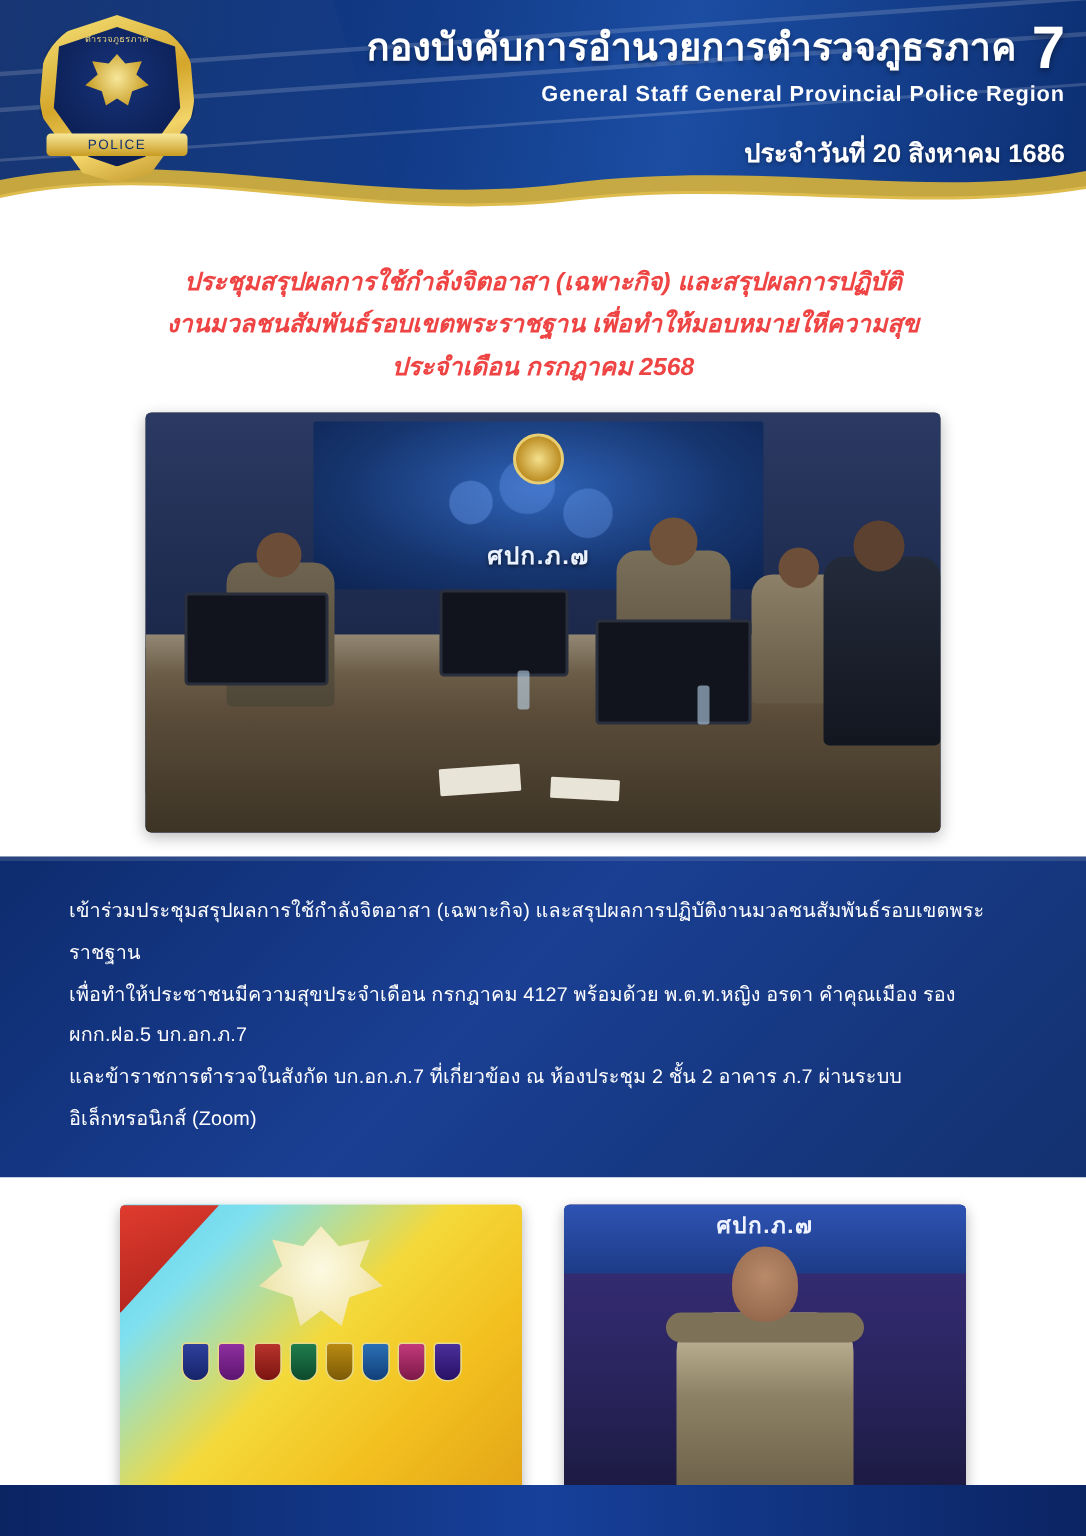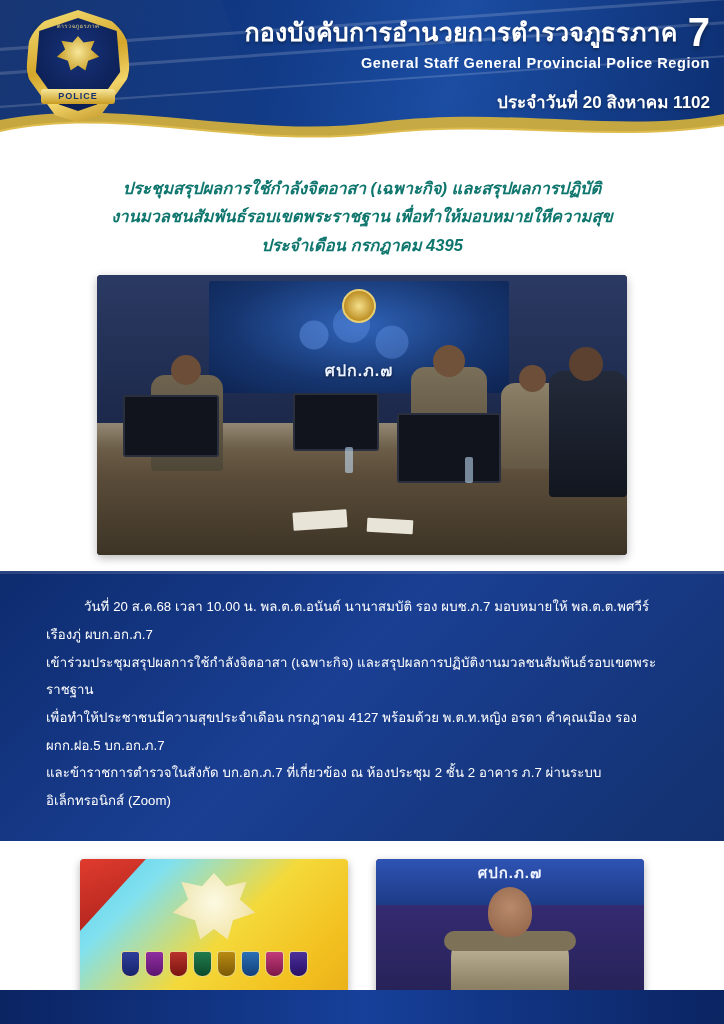--- a/index.html
+++ b/index.html
@@ -66,24 +66,24 @@
     text-align: center; color: #f0d97f; font-size: 6px; letter-spacing: .3px;
   }
   .emblem-crest {
     position: absolute; top: 26px; left: 50%; transform: translateX(-50%);
     width: 46px; height: 40px;
     background: radial-gradient(ellipse at 50% 40%, #f7e79a 0%, #caa12c 60%, #8e6a12 100%);
     clip-path: polygon(50% 0%, 62% 16%, 86% 12%, 78% 34%, 96% 52%, 72% 62%, 66% 86%, 50% 74%, 34% 86%, 28% 62%, 4% 52%, 22% 34%, 14% 12%, 38% 16%);
   }
   .emblem-banner {
     position: absolute; bottom: 18px; left: 50%; transform: translateX(-50%);
-    width: 74px; height: 15px;
+    width: 94px; height: 15px;
     background: linear-gradient(180deg, #f7e79a, #c99c22);
     border-radius: 3px;
-    color: #13306f; font-size: 9px; font-weight: bold;
+    color: #13306f; font-size: 9px; font-weight: normal;
     text-align: center; line-height: 15px; letter-spacing: 1px;
   }
 
   .hdr-text {
     position: absolute; top: 14px; left: 140px; right: 14px;
     text-align: right; color: #ffffff; z-index: 4;
   }
   .hdr-title-th {
     font-size: 25px; font-weight: bold; letter-spacing: .2px;
     line-height: 1.2; text-shadow: 0 2px 3px rgba(0,0,0,.35);
@@ -106,21 +106,21 @@
 
   
   .title-block {
     margin-top: 24px;
     text-align: center;
     color: #1a3fa0;
     padding: 0 48px;
   }
   .title-line {
     font-size: 16.5px; font-weight: bold; font-style: italic;
-    line-height: 1.72; color: #0f766e;
+    line-height: 1.72; color: #ef4444;
   }
 
   
   .photo-main {
     position: relative;
     margin: 16px auto 0;
     width: 530px; height: 280px;
     border-radius: 4px;
     overflow: hidden;
     background: #20283c;
@@ -307,33 +307,33 @@
       <div class="emblem-top-text">ตำรวจภูธรภาค</div>
       <div class="emblem-crest"></div>
       <div class="emblem-banner">POLICE</div>
     </div>
 
     <div class="hdr-text">
       <div>
         <span class="hdr-title-th">กองบังคับการอำนวยการตำรวจภูธรภาค</span><span class="hdr-bignum">7</span>
       </div>
       <div class="hdr-title-en">General Staff General Provincial Police  Region</div>
-      <div class="hdr-date">ประจำวันที่ 20 สิงหาคม 1102</div>
+      <div class="hdr-date">ประจำวันที่ 20 สิงหาคม 1686</div>
     </div>
 
     <svg class="hdr-wave" viewBox="0 0 724 56" preserveAspectRatio="none">
       <path d="M0,34 C120,8 240,52 380,36 C500,22 610,46 724,28 L724,56 L0,56 Z" fill="#ffffff"></path>
       <path d="M0,24 C120,0 250,44 380,26 C510,10 620,38 724,18 L724,30 C610,48 500,24 380,38 C240,54 120,10 0,36 Z" fill="#d9b43a" opacity="0.9"></path>
     </svg>
   </div>
 
   <div class="title-block">
     <div class="title-line">ประชุมสรุปผลการใช้กำลังจิตอาสา (เฉพาะกิจ) และสรุปผลการปฏิบัติ</div>
     <div class="title-line">งานมวลชนสัมพันธ์รอบเขตพระราชฐาน เพื่อทำให้มอบหมายใหีความสุข</div>
-    <div class="title-line">ประจำเดือน กรกฎาคม 4395</div>
+    <div class="title-line">ประจำเดือน กรกฎาคม 2568</div>
   </div>
 
   <div class="photo-main">
     <div class="pm-wall"></div>
     <div class="pm-screen">
       <div class="globe"></div>
       <div class="badge-round"></div>
       <div class="scr-text">ศปก.ภ.๗</div>
     </div>
     <div class="pm-chair c1"></div>
@@ -346,21 +346,20 @@
     <div class="pm-mon m1"></div>
     <div class="pm-mon m2"></div>
     <div class="pm-mon m3"></div>
     <div class="pm-bottle b1"></div>
     <div class="pm-bottle b2"></div>
     <div class="pm-paper pp1"></div>
     <div class="pm-paper pp2"></div>
   </div>
 
   <div class="text-block">
-    <div class="tb-line first">วันที่ 20 ส.ค.68 เวลา 10.00 น. พล.ต.ต.อนันต์  นานาสมบัติ รอง ผบช.ภ.7 มอบหมายให้ พล.ต.ต.พศวีร์ เรืองภู่ ผบก.อก.ภ.7</div>
     <div class="tb-line">เข้าร่วมประชุมสรุปผลการใช้กำลังจิตอาสา (เฉพาะกิจ) และสรุปผลการปฏิบัติงานมวลชนสัมพันธ์รอบเขตพระราชฐาน</div>
     <div class="tb-line">เพื่อทำให้ประชาชนมีความสุขประจำเดือน กรกฎาคม 4127 พร้อมด้วย พ.ต.ท.หญิง อรดา คำคุณเมือง รอง ผกก.ฝอ.5 บก.อก.ภ.7</div>
     <div class="tb-line">และข้าราชการตำรวจในสังกัด บก.อก.ภ.7 ที่เกี่ยวข้อง ณ ห้องประชุม 2 ชั้น 2 อาคาร ภ.7 ผ่านระบบอิเล็กทรอนิกส์ (Zoom)</div>
   </div>
 
   <div class="bottom">
 
     <div class="bp bp-left">
       <div class="bpl-red"></div>
       <div class="bpl-crest"></div>

